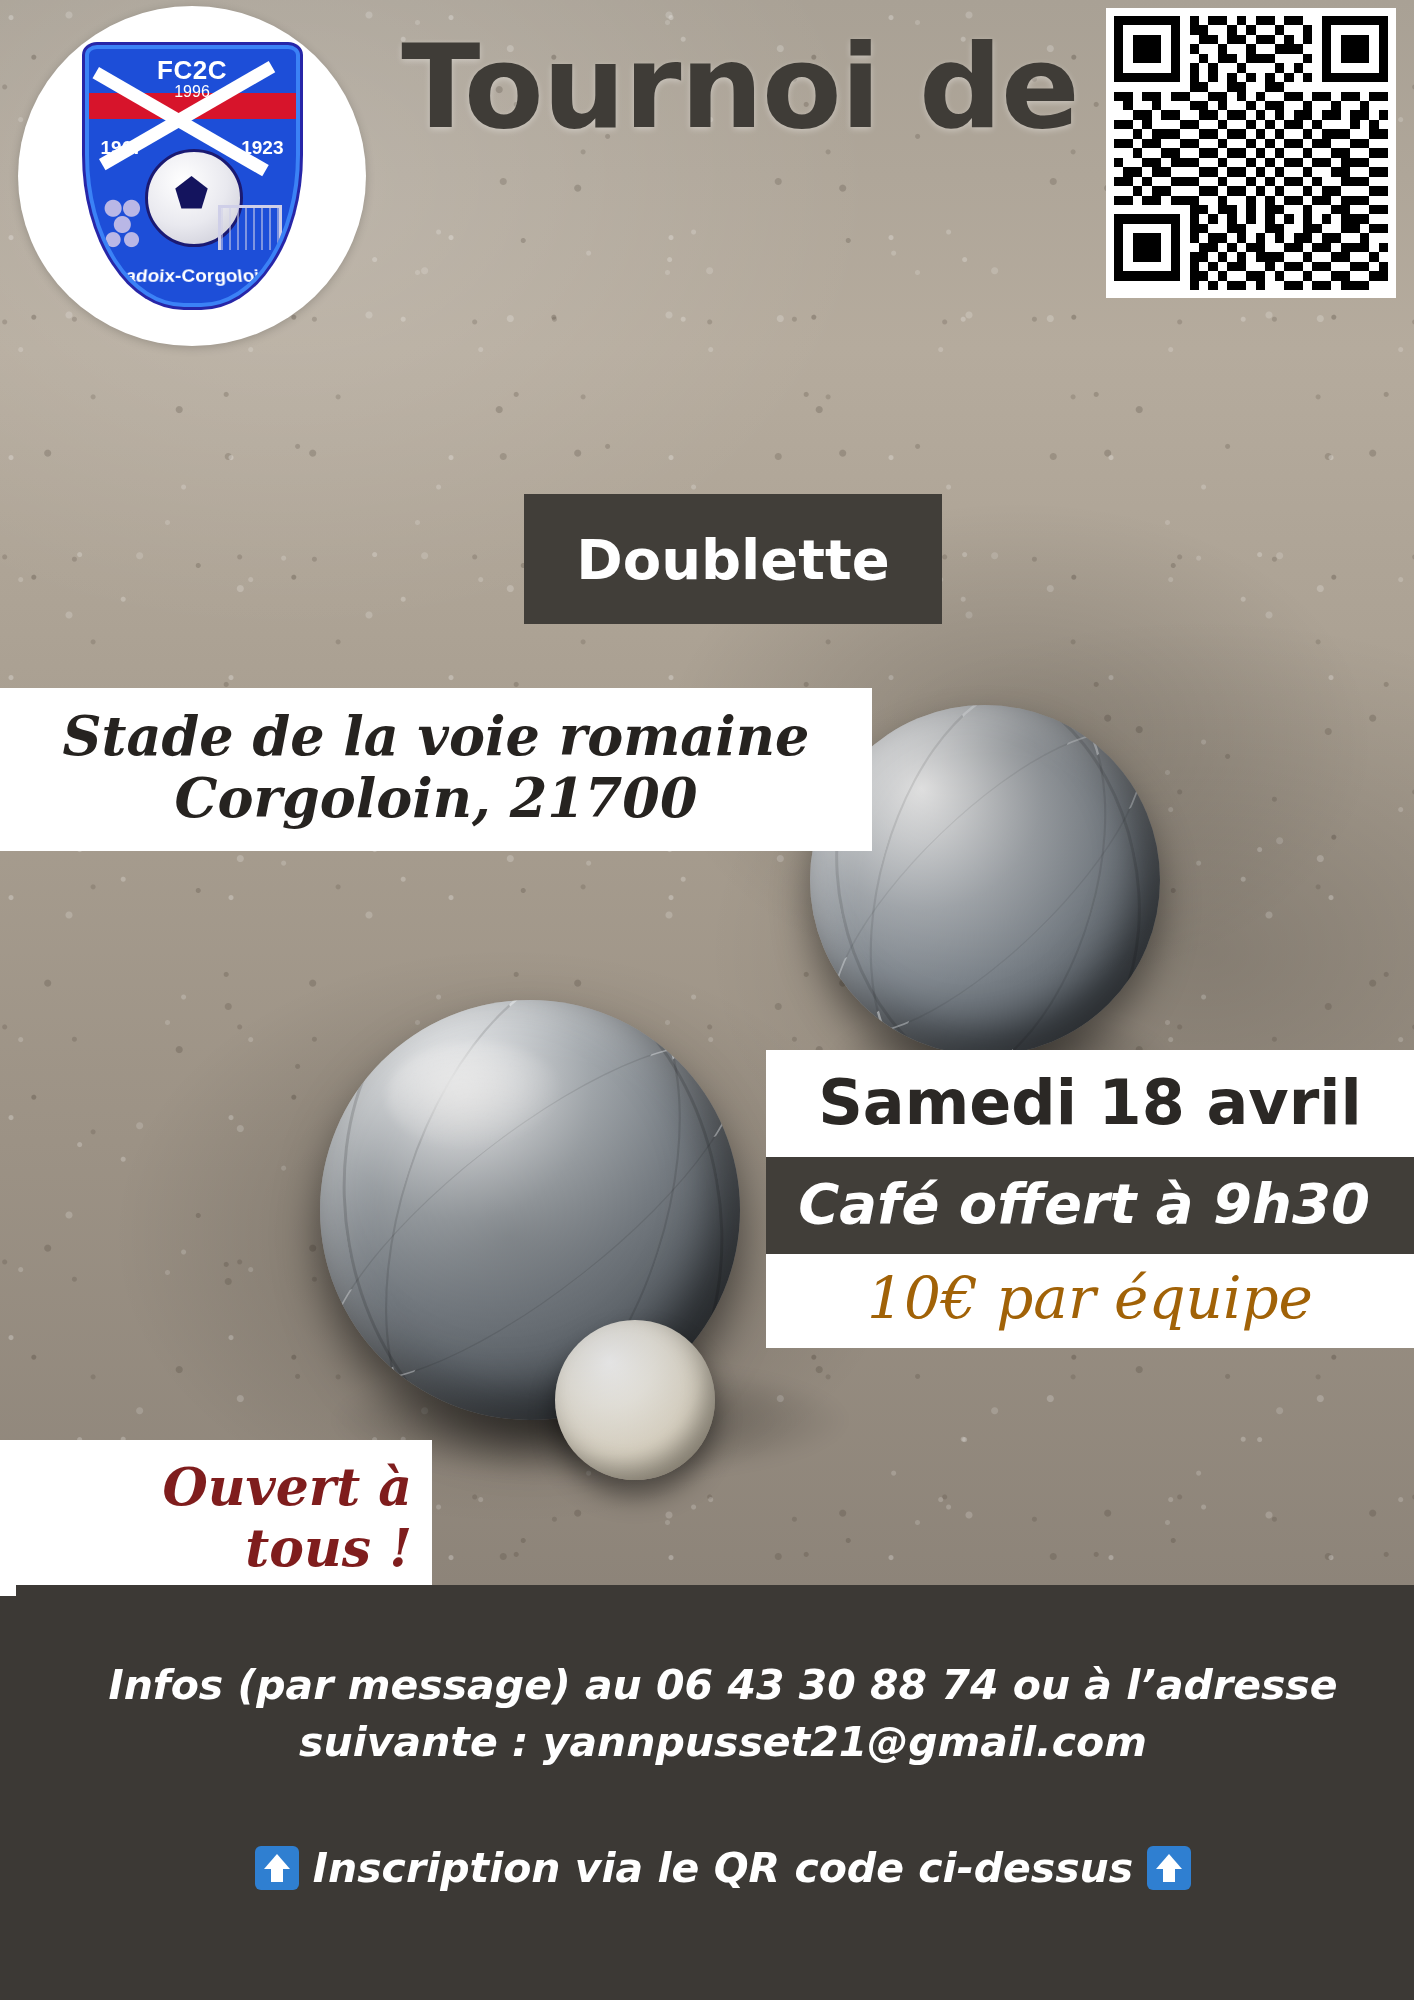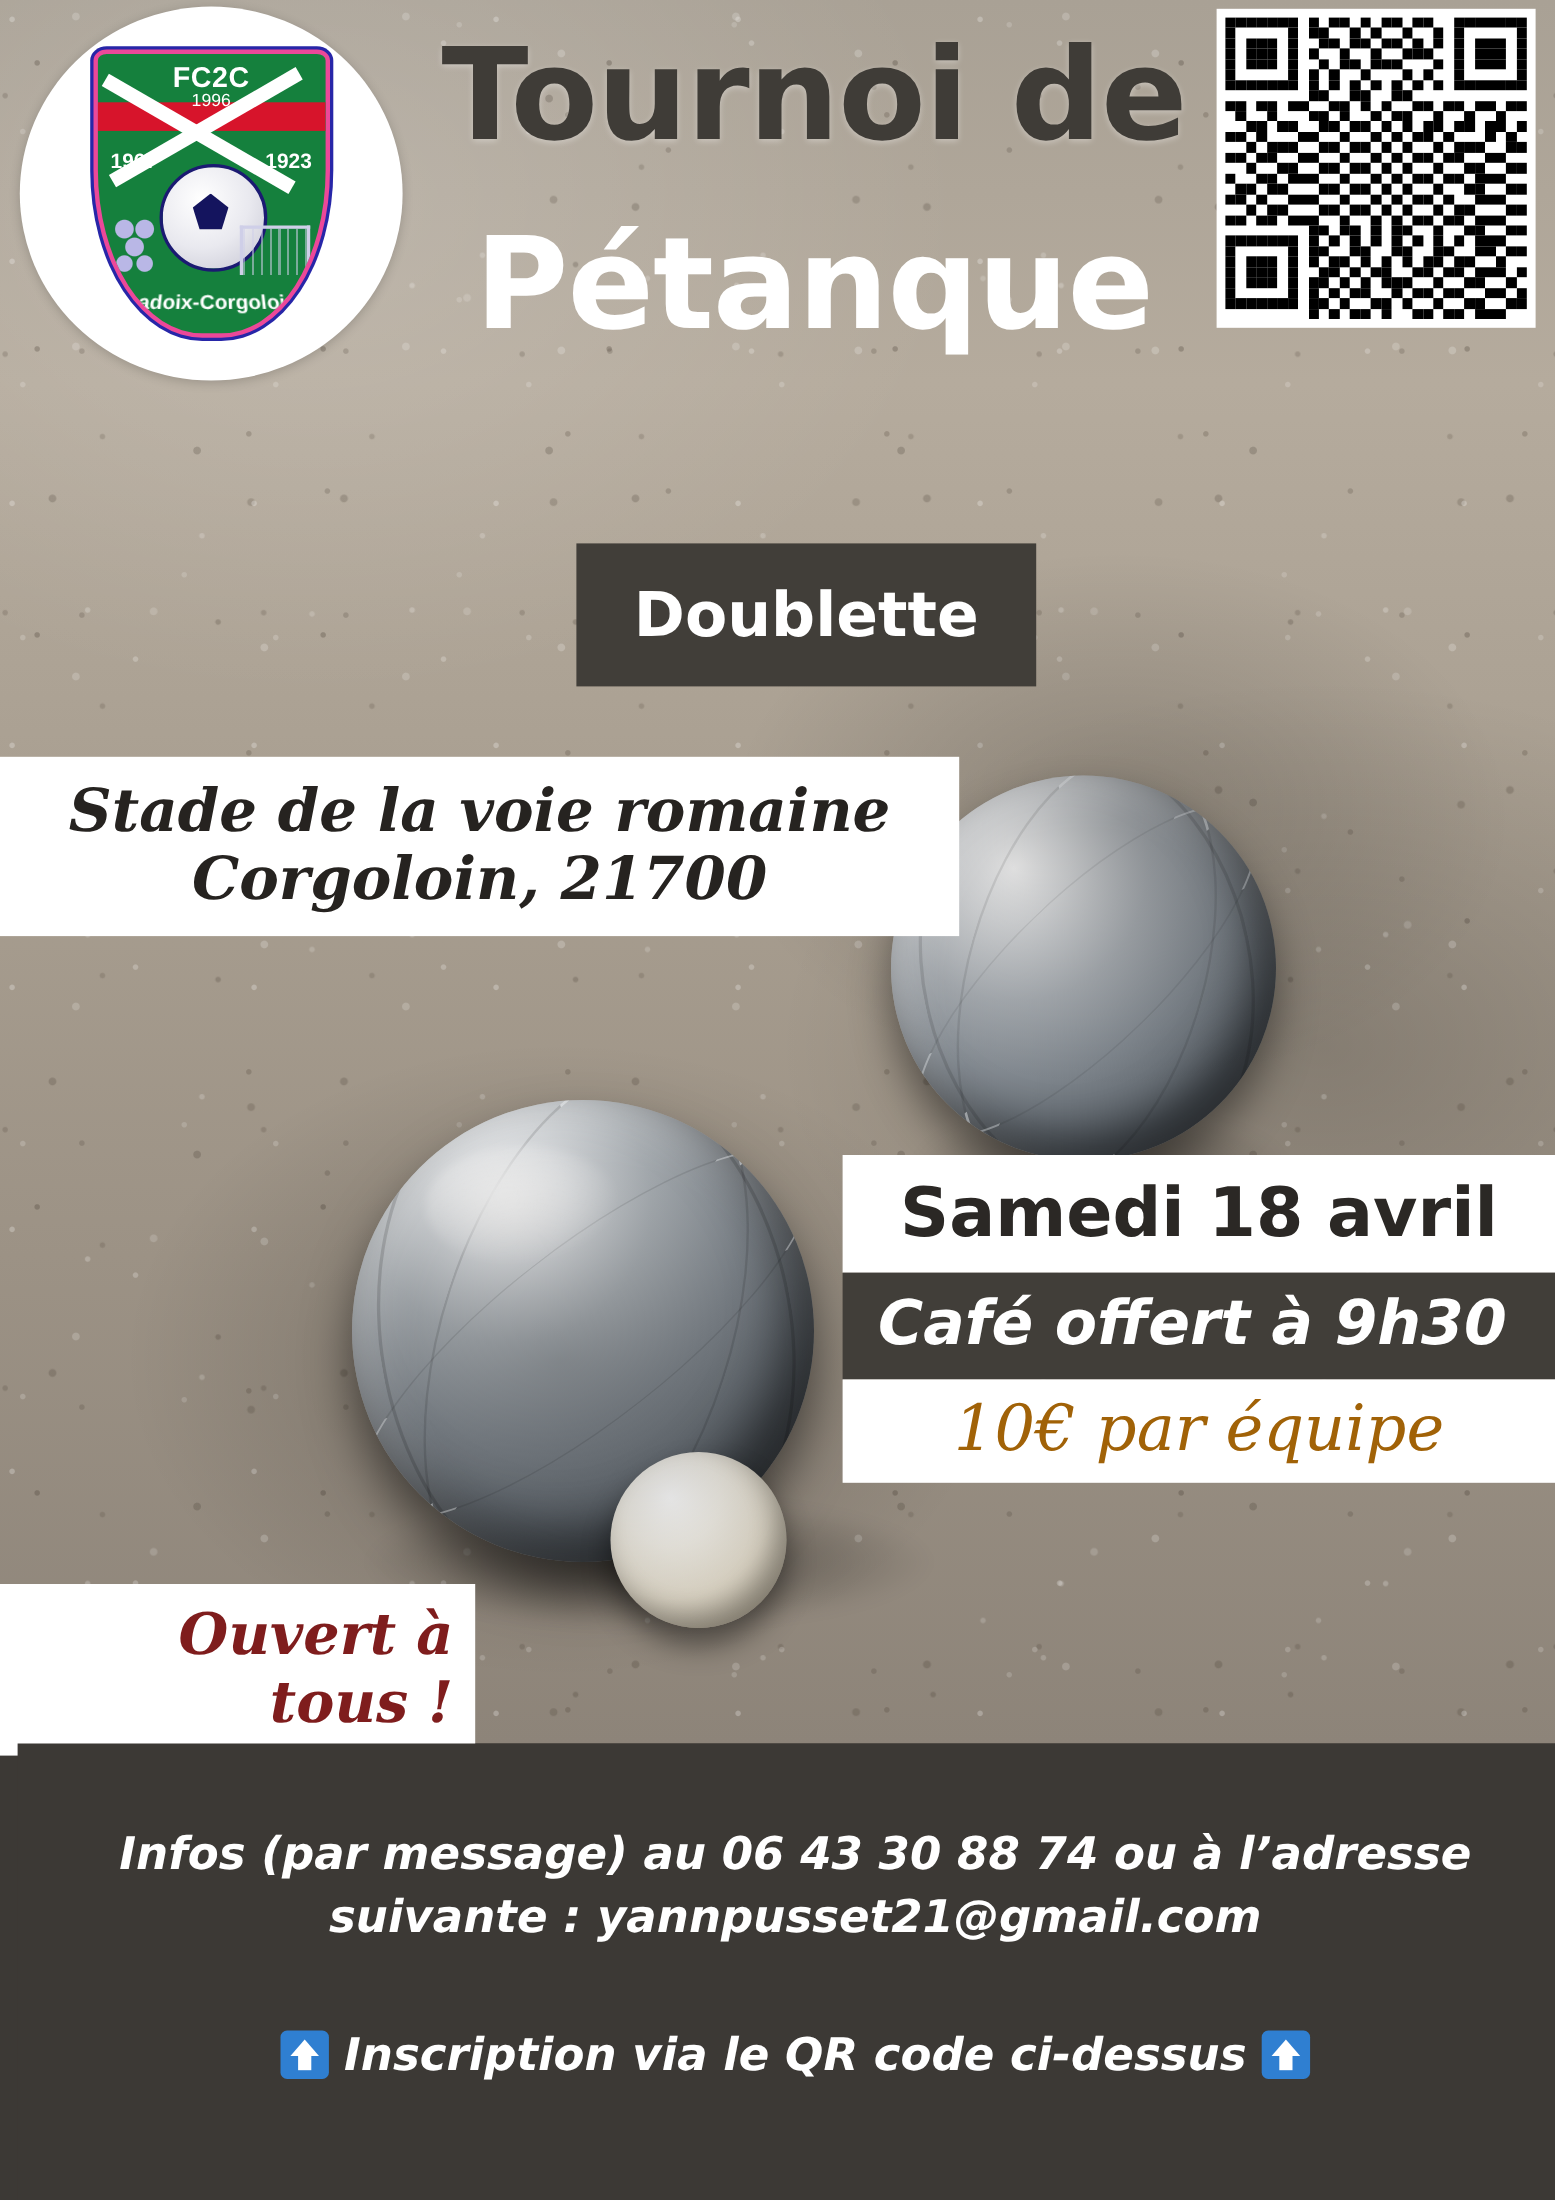--- a/index.html
+++ b/index.html
@@ -189,22 +189,22 @@
     justify-content: center;
   }
   .crest {
     position: relative;
     width: 215px;
     height: 262px;
   }
   .crest-shape {
     position: absolute;
     inset: 0;
-    background: #15803d;
-    border: 4px solid #ec4899;
+    background: #1d4ed8;
+    border: 4px solid #3b82f6;
     border-radius: 12px 12px 46% 46% / 10px 10px 58% 58%;
     box-shadow: 0 0 0 3px #2726a8;
     overflow: hidden;
   }
   .crest-band {
     position: absolute;
     left: 0;
     right: 0;
     top: 44px;
     height: 26px;
@@ -1391,21 +1391,20 @@
         <i class="on"></i>
         <i class="on"></i>
         <i class="on"></i>
         <i></i>
         <i></i>
       </div>
   </div>
 
   <div class="title-wrap">
     <div class="title-line1">Tournoi de</div>
-    <div class="title-line2">Pétanque</div>
   </div>
 
   <div class="badge-doublette">Doublette</div>
 
   <div class="venue-box">
     <div class="venue-line">Stade de la voie romaine</div>
     <div class="venue-line">Corgoloin, 21700</div>
   </div>
 
   <div class="right-stack">

